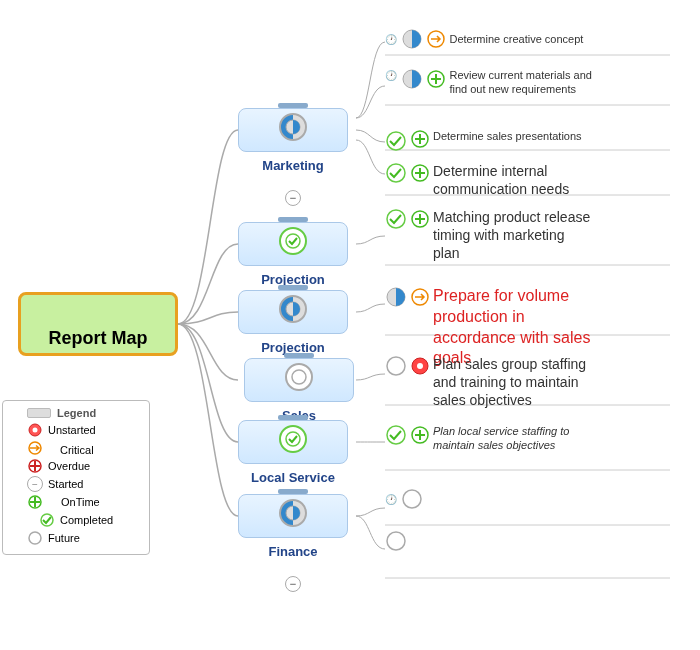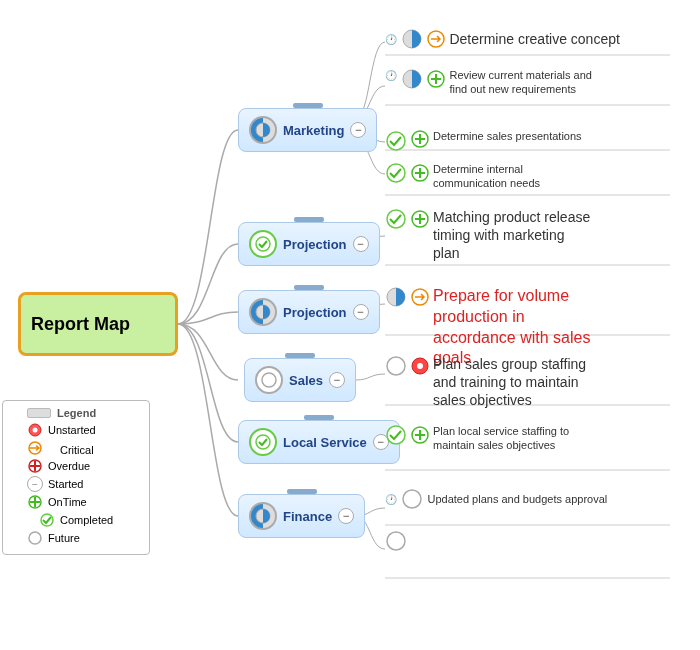--- a/index.html
+++ b/index.html
@@ -17,35 +17,36 @@
       top: 0; left: 0;
       width: 700px;
       height: 650px;
       pointer-events: none;
     }
     .node-box {
       position: absolute;
       border-radius: 8px;
       display: flex;
       align-items: center;
-      gap: 6px;
+      gap: 17px;
       padding: 4px 10px;
       font-weight: bold;
       font-size: 13px;
       background: #d4f0c0;
       border: 2px solid #8cc050;
+      flex-direction: column;
     }
     .node-box.root {
       background: #c8f0a0;
       border: 3px solid #e8a020;
       font-size: 18px;
       font-weight: bold;
       width: 160px;
       height: 64px;
-      justify-content: flex-start;
+      justify-content: flex-end;
     }
     .node-box.branch {
       background: linear-gradient(to bottom, #e8f4ff, #d0e8ff);
       border: 1.5px solid #aac8e8;
       font-size: 13px;
       font-weight: bold;
       min-width: 110px;
       height: 44px;
       color: #224488;
     }
@@ -218,21 +219,21 @@
 <div style="position:absolute;left:385px;top:28px;display:flex;align-items:center;gap:4px;">
   <span style="font-size:10px;color:#888;">🕐</span>
   <svg width="22" height="22" viewBox="0 0 22 22">
       <circle cx="11" cy="11" r="9" fill="#ddd" stroke="#aaa" stroke-width="1"></circle>
       <path d="M11,2 a9,9 0 0,1 0,18" fill="#3388cc"></path>
     </svg>
   <svg width="18" height="18" viewBox="0 0 18 18">
       <circle cx="9" cy="9" r="8" fill="#fff" stroke="#ee8800" stroke-width="1.5"></circle>
       <path d="M4,9 L12,9 M10,6 L13,9 L10,12" stroke="#ee8800" stroke-width="1.5" fill="none"></path>
     </svg>
-  <span style="font-size:14px;color:#333;">Determine creative concept</span>
+  <span style="font-size:11px;color:#333;">Determine creative concept</span>
 </div>
 
 <div style="position:absolute;left:385px;top:68px;display:flex;align-items:flex-start;gap:4px;">
   <span style="font-size:10px;color:#888;margin-top:2px;">🕐</span>
   <svg width="22" height="22" viewBox="0 0 22 22" style="flex-shrink:0;">
       <circle cx="11" cy="11" r="9" fill="#ddd" stroke="#aaa" stroke-width="1"></circle>
       <path d="M11,2 a9,9 0 0,1 0,18" fill="#3388cc"></path>
     </svg>
   <svg width="18" height="18" viewBox="0 0 18 18" style="flex-shrink:0;margin-top:2px;">
       <circle cx="9" cy="9" r="8" fill="#fff" stroke="#44bb22" stroke-width="1.5"></circle>
@@ -258,21 +259,21 @@
 <div style="position:absolute;left:385px;top:162px;display:flex;align-items:flex-start;gap:4px;">
   <svg width="22" height="22" viewBox="0 0 22 22" style="flex-shrink:0;">
       <circle cx="11" cy="11" r="9" fill="#fff" stroke="#66cc44" stroke-width="1.5"></circle>
       <polyline points="5,11 9,15 16,7" fill="none" stroke="#44bb22" stroke-width="2"></polyline>
     </svg>
   <svg width="18" height="18" viewBox="0 0 18 18" style="flex-shrink:0;margin-top:2px;">
       <circle cx="9" cy="9" r="8" fill="#fff" stroke="#44bb22" stroke-width="1.5"></circle>
       <line x1="9" y1="4" x2="9" y2="14" stroke="#44bb22" stroke-width="2"></line>
       <line x1="4" y1="9" x2="14" y2="9" stroke="#44bb22" stroke-width="2"></line>
     </svg>
-  <span style="font-size:11px;color:#333;max-width:160px;line-height:1.3;">Determine internal communication needs</span>
+  <span style="font-size:14px;color:#333;max-width:160px;line-height:1.3;">Determine internal communication needs</span>
 </div>
 
 <div style="position:absolute;left:385px;top:208px;display:flex;align-items:flex-start;gap:4px;">
   <svg width="22" height="22" viewBox="0 0 22 22" style="flex-shrink:0;">
       <circle cx="11" cy="11" r="9" fill="#fff" stroke="#66cc44" stroke-width="1.5"></circle>
       <polyline points="5,11 9,15 16,7" fill="none" stroke="#44bb22" stroke-width="2"></polyline>
     </svg>
   <svg width="18" height="18" viewBox="0 0 18 18" style="flex-shrink:0;margin-top:2px;">
       <circle cx="9" cy="9" r="8" fill="#fff" stroke="#44bb22" stroke-width="1.5"></circle>
       <line x1="9" y1="4" x2="9" y2="14" stroke="#44bb22" stroke-width="2"></line>
@@ -307,29 +308,28 @@
 <div style="position:absolute;left:385px;top:424px;display:flex;align-items:flex-start;gap:4px;">
   <svg width="22" height="22" viewBox="0 0 22 22" style="flex-shrink:0;">
       <circle cx="11" cy="11" r="9" fill="#fff" stroke="#66cc44" stroke-width="1.5"></circle>
       <polyline points="5,11 9,15 16,7" fill="none" stroke="#44bb22" stroke-width="2"></polyline>
     </svg>
   <svg width="18" height="18" viewBox="0 0 18 18" style="flex-shrink:0;margin-top:2px;">
       <circle cx="9" cy="9" r="8" fill="#fff" stroke="#44bb22" stroke-width="1.5"></circle>
       <line x1="9" y1="4" x2="9" y2="14" stroke="#44bb22" stroke-width="2"></line>
       <line x1="4" y1="9" x2="14" y2="9" stroke="#44bb22" stroke-width="2"></line>
     </svg>
-  <span style="font-size:11px;color:#333;max-width:160px;line-height:1.3;">Plan local service staffing to maintain sales objectives</span>
+  <span style="font-size:11px;color:#333;max-width:160px;line-height:1.3;font-style:italic;">Plan local service staffing to maintain sales objectives</span>
 </div>
 
 <div style="position:absolute;left:385px;top:488px;display:flex;align-items:center;gap:4px;">
   <span style="font-size:10px;color:#888;">🕐</span>
   <svg width="22" height="22" viewBox="0 0 22 22">
       <circle cx="11" cy="11" r="9" fill="#fff" stroke="#aaa" stroke-width="1.5"></circle>
     </svg>
-  <span style="font-size:11px;color:#333;">Updated plans and budgets approval</span>
 </div>
 
 <div style="position:absolute;left:385px;top:530px;display:flex;align-items:flex-start;gap:4px;">
   <svg width="22" height="22" viewBox="0 0 22 22" style="flex-shrink:0;">
       <circle cx="11" cy="11" r="9" fill="#fff" stroke="#aaa" stroke-width="1.5"></circle>
     </svg>
 </div>
 
 <div style="position:absolute;left:2px;top:400px;background:#fff;border:1px solid #bbb;border-radius:4px;padding:6px 24px;font-size:11px;">
   <div style="display:flex;align-items:center;gap:6px;margin-bottom:3px;">
@@ -360,21 +360,21 @@
         <line x1="3" y1="8" x2="13" y2="8" stroke="#cc2222" stroke-width="2"></line>
       </svg>
     <span>Overdue</span>
   </div>
 
   <div style="display:flex;align-items:center;gap:5px;margin:2px 0;">
     <div style="width:16px;height:16px;border-radius:50%;border:1.5px solid #aaa;background:#fff;display:flex;align-items:center;justify-content:center;font-size:10px;color:#888;">−</div>
     <span>Started</span>
   </div>
 
-  <div style="display:flex;align-items:center;gap:5px;margin:2px 0;">
+  <div style="display:flex;align-items:center;gap:18px;margin:2px 0;">
     <svg width="16" height="16" viewBox="0 0 16 16">
         <circle cx="8" cy="8" r="6" fill="#fff" stroke="#44bb22" stroke-width="1.5"></circle>
         <line x1="8" y1="3" x2="8" y2="13" stroke="#44bb22" stroke-width="2"></line>
         <line x1="3" y1="8" x2="13" y2="8" stroke="#44bb22" stroke-width="2"></line>
       </svg>
     <span>OnTime</span>
   </div>
 
   <div style="display:flex;align-items:center;gap:5px;margin:2px 12px;">
     <svg width="16" height="16" viewBox="0 0 16 16">

